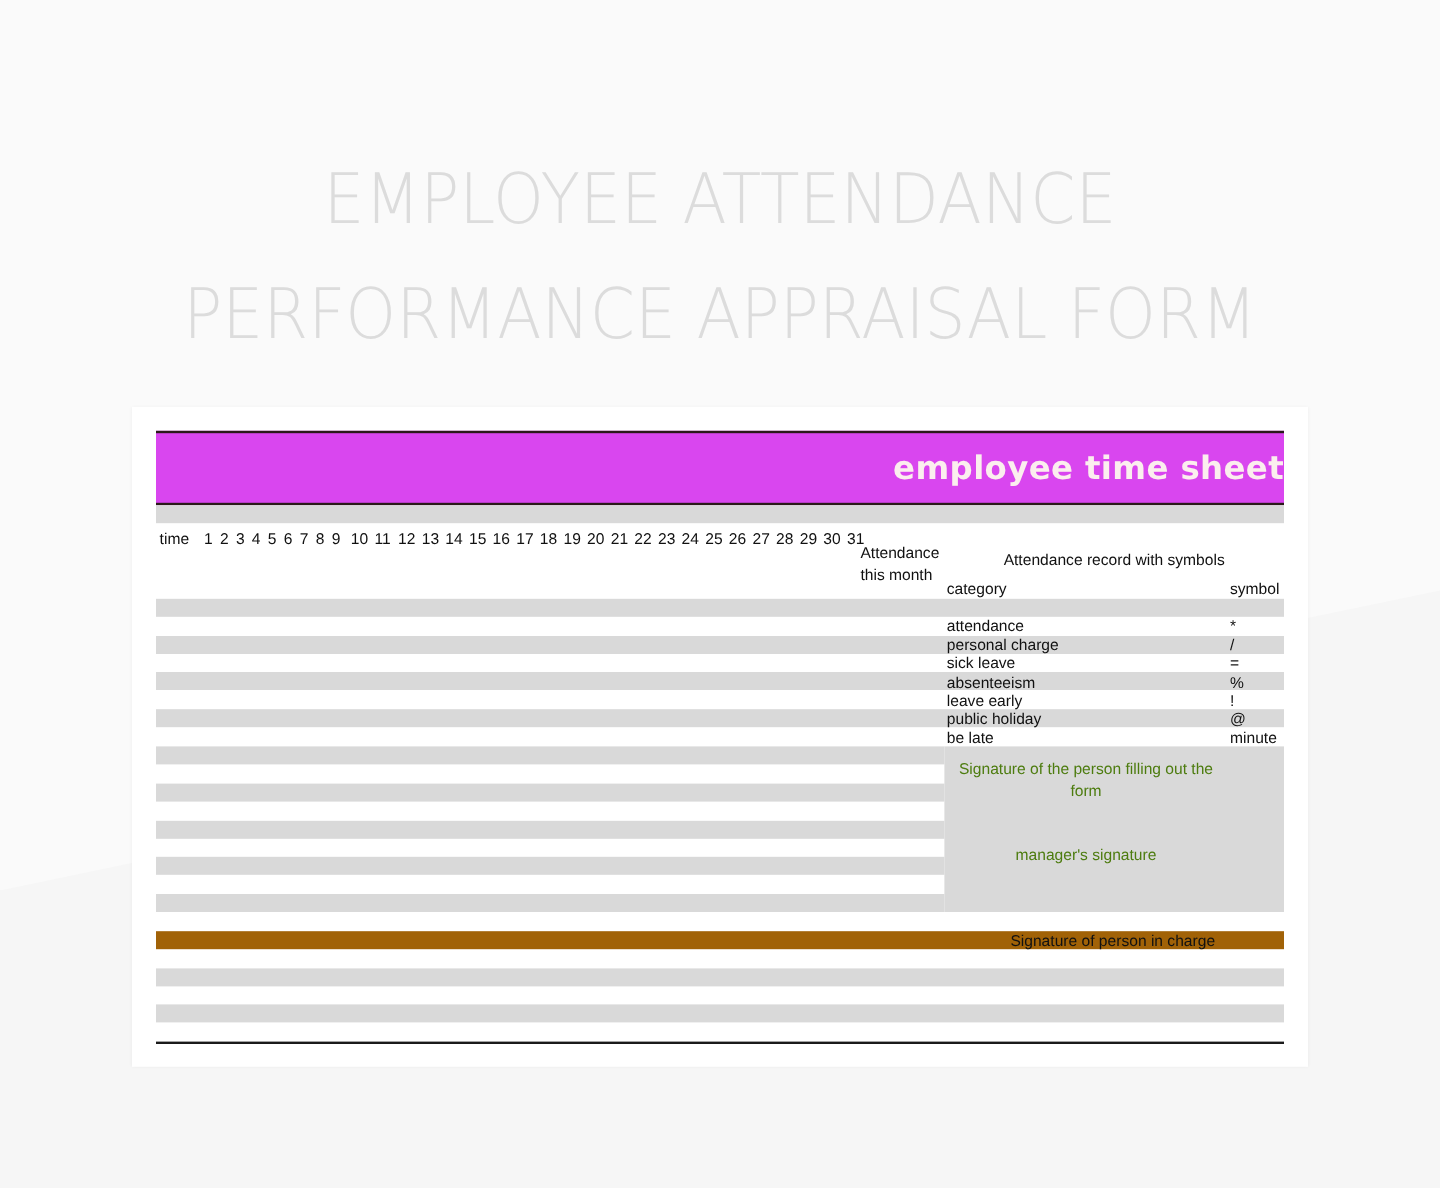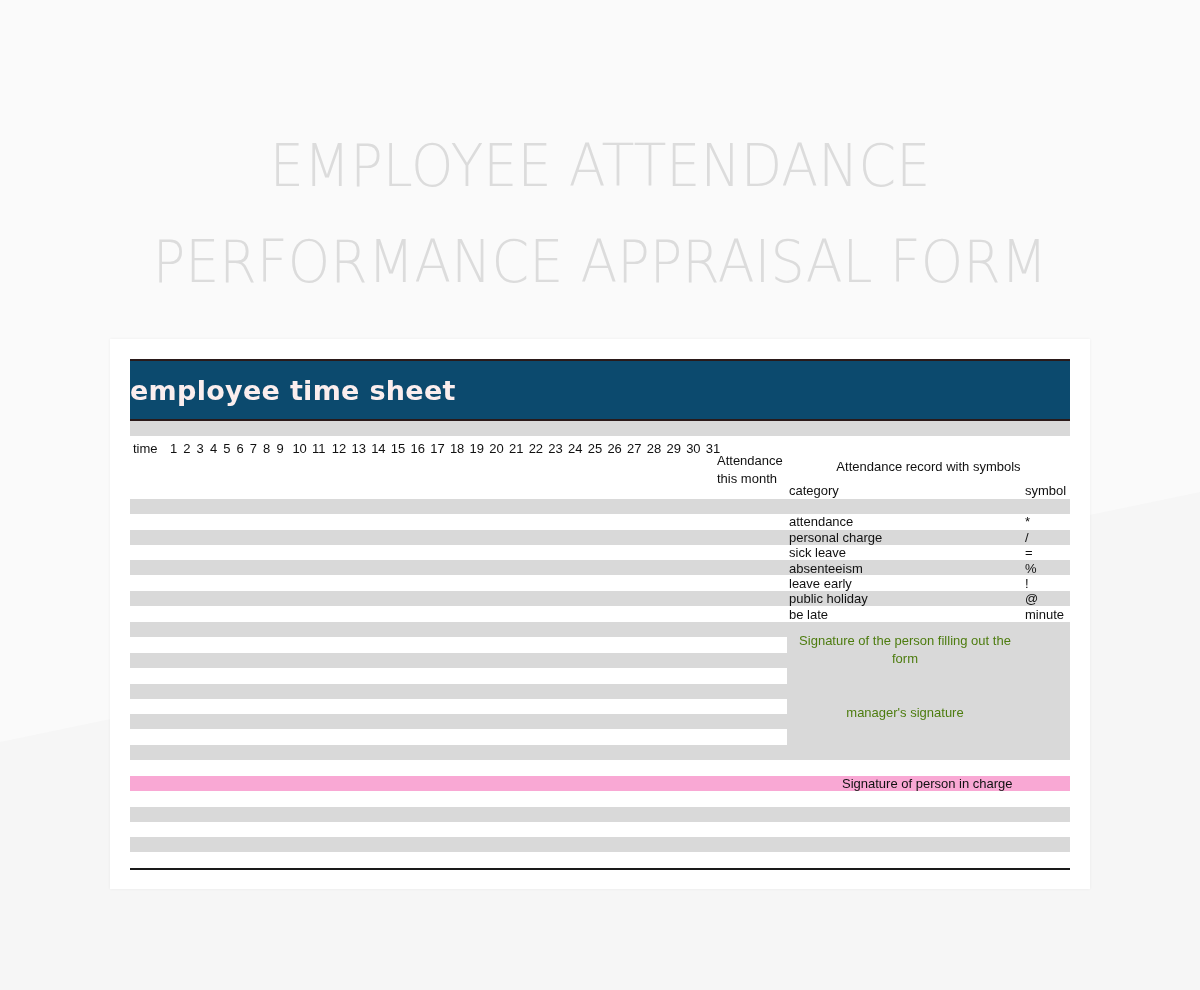--- a/index.html
+++ b/index.html
@@ -20,22 +20,22 @@
     font-size: 58px; line-height: 96px; letter-spacing: 0px;
     transform: scaleX(0.93);
   }
   .card {
     position: absolute; left: 110px; top: 339px; width: 980px; height: 550px;
     background: #ffffff; box-shadow: 0 0 3px rgba(0,0,0,0.06);
   }
   .sheet { position: absolute; left: 20px; top: 20px; width: 940px; }
   .banner {
     position: absolute; left: 0; top: 0; width: 940px; height: 62px;
-    background: #0c4a6e; border-top: 2px solid #2a1a1a; border-bottom: 2px solid #2a1a1a;
-    box-sizing: border-box; display: flex; align-items: center; justify-content: flex-start;
+    background: #d946ef; border-top: 2px solid #2a1a1a; border-bottom: 2px solid #2a1a1a;
+    box-sizing: border-box; display: flex; align-items: center; justify-content: flex-end;
   }
   .banner-text {
     color: #fbeeee; font-family: "DejaVu Sans", sans-serif; font-weight: bold; font-size: 27px;
     letter-spacing: 0.3px;
   }
   .gray { background: #d9d9d9; }
   .bar { position: absolute; height: 15px; }
   .hdr {
     position: absolute; left: 0; top: 78px; width: 940px; height: 62px;
     font-size: 13px; color: #111;
@@ -63,21 +63,21 @@
     background: #d9d9d9; font-size: 13px; color: #4d7c0f;
   }
   .sig-fill {
     position: absolute; left: 0; top: 10px; width: 236px; text-align: center; line-height: 18px;
   }
   .sig-mgr {
     position: absolute; left: 0; top: 83px; width: 236px; text-align: center;
   }
   .charge-row {
     position: absolute; left: 0; top: 417px; width: 940px; height: 15px;
-    background: #f9a8d4; font-size: 13px; line-height: 15px; color: #111;
+    background: #a16207; font-size: 13px; line-height: 15px; color: #111;
   }
   .charge-text { position: absolute; left: 712px; top: 0; }
   .bottom-rule {
     position: absolute; left: 0; top: 509px; width: 940px; height: 2px; background: #1a1a1a;
   }
 </style>
 </head>
 <body>
 
 <div class="bg-upper"></div>

